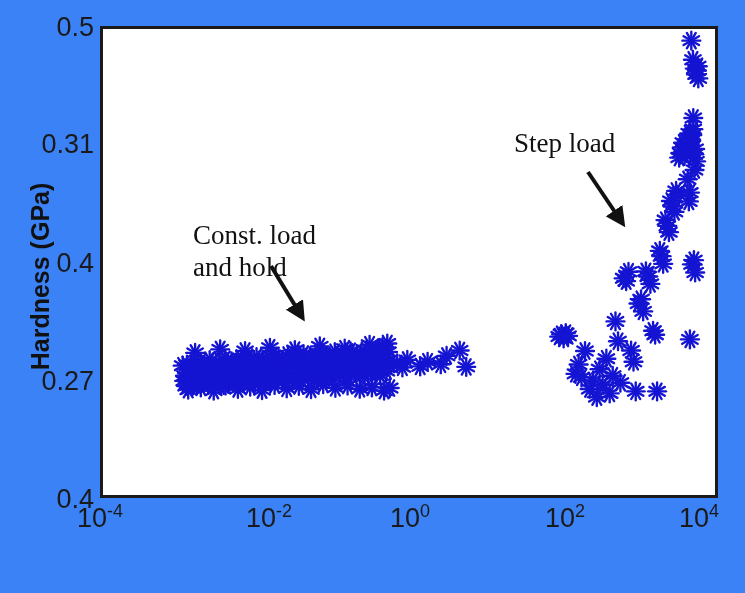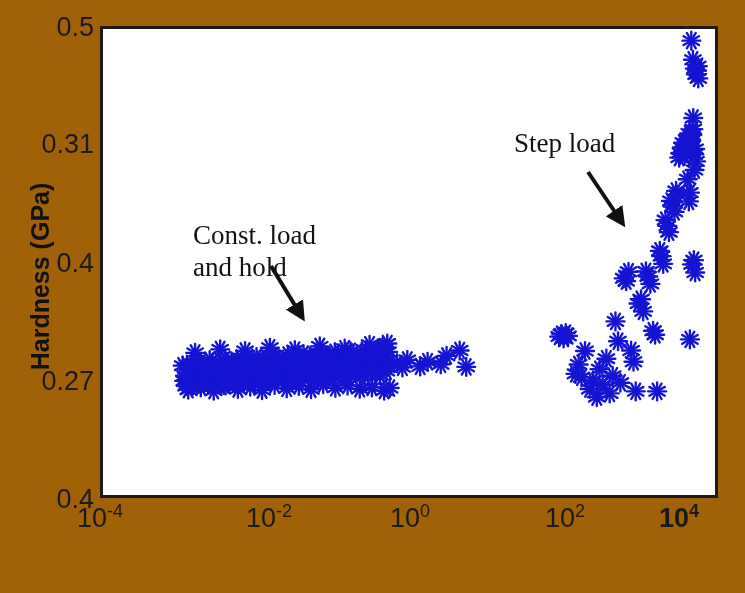--- a/index.html
+++ b/index.html
@@ -4,21 +4,21 @@
 <style>
   html, body {
     margin: 0;
     padding: 0;
     background: #ffffff;
   }
   #figure {
     position: relative;
     width: 745px;
     height: 593px;
-    background: #a16207;
+    background: #3b82f6;
     overflow: hidden;
     font-family: "Liberation Sans", sans-serif;
   }
   
   #plot-frame {
     position: absolute;
     left: 100px;
     top: 26px;
     width: 618px;
     height: 472px;
@@ -133,21 +133,21 @@
   <div class="ytick-label" style="top:486px;">0.4</div>
 
   <div class="xtick-mark" style="left:254px;"></div>
   <div class="xtick-mark" style="left:409px;"></div>
   <div class="xtick-mark" style="left:564px;"></div>
 
   <div class="xtick-label" style="left:100px;"><span>10</span><sup>-4</sup></div>
   <div class="xtick-label" style="left:269px;"><span>10</span><sup>-2</sup></div>
   <div class="xtick-label" style="left:410px;"><span>10</span><sup>0</sup></div>
   <div class="xtick-label" style="left:565px;"><span>10</span><sup>2</sup></div>
-  <div class="xtick-label" style="left:679px;font-weight:bold;"><span>10</span><sup>4</sup></div>
+  <div class="xtick-label" style="left:699px;"><span>10</span><sup>4</sup></div>
 
   <div id="ylabel">Hardness (GPa)</div>
 
   <div id="plot-frame">
     <svg id="scatter-svg" viewBox="0 0 618 472" preserveAspectRatio="none">
       <g id="series-const-load">
           <g>
             <line x1="72.65" y1="336.52" x2="88.24" y2="345.52" stroke="#1414d2" stroke-width="2.4" stroke-linecap="round"></line>
             <line x1="75.95" y1="333.23" x2="84.95" y2="348.81" stroke="#1414d2" stroke-width="2.4" stroke-linecap="round"></line>
             <line x1="80.45" y1="332.02" x2="80.45" y2="350.02" stroke="#1414d2" stroke-width="2.4" stroke-linecap="round"></line>

